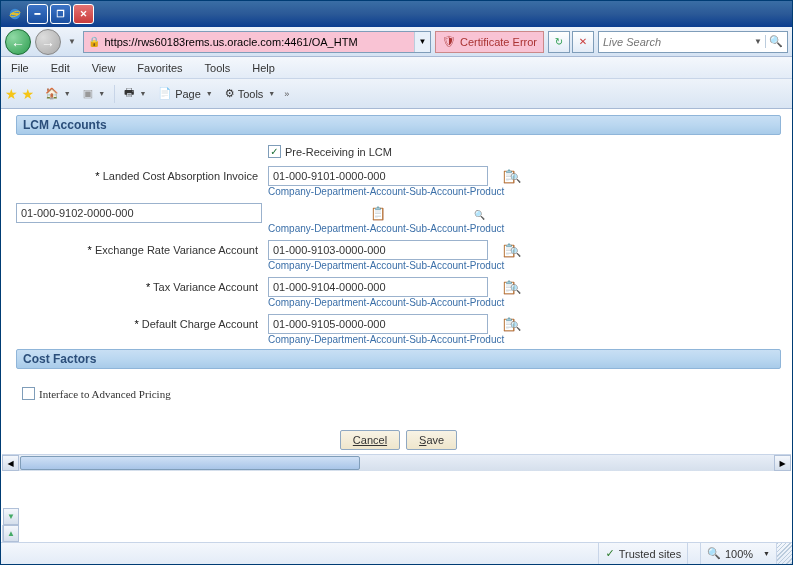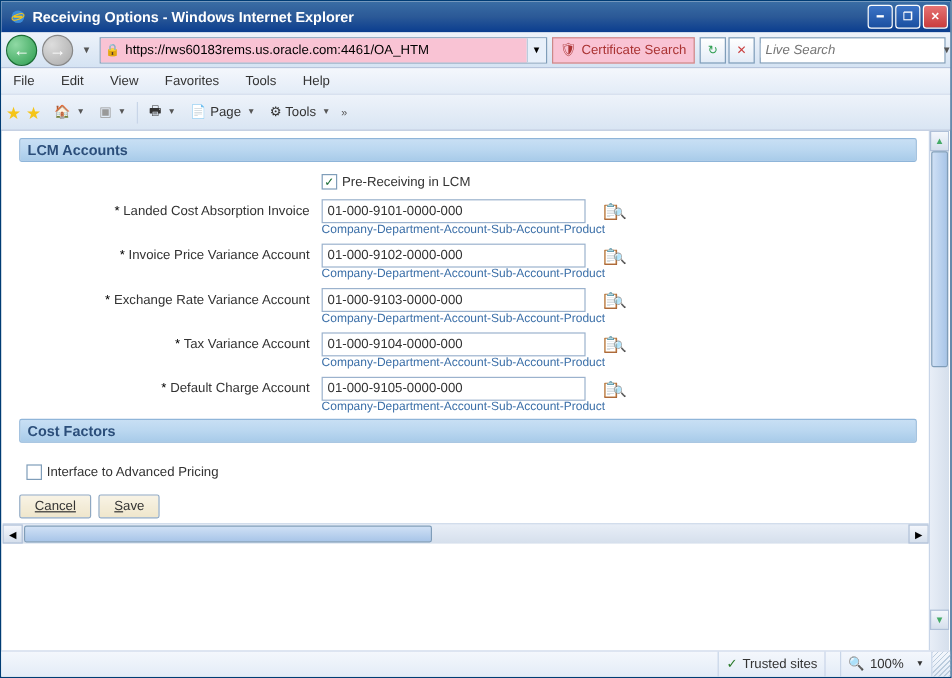--- a/index.html
+++ b/index.html
@@ -20,21 +20,21 @@
 .nav-btn { width: 26px; height: 26px; border-radius: 50%; background: radial-gradient(circle at 30% 30%, #8fd9a4, #2c9d4f); border: 1px solid #1a6c34; display: flex; align-items: center; justify-content: center; color: #fff; font-size: 14px; }
 .nav-btn.disabled { background: radial-gradient(circle at 30% 30%, #ddd, #aaa); border-color: #888; }
 .nav-dd { width: 14px; height: 22px; display: flex; align-items: center; justify-content: center; color: #555; font-size: 8px; }
 .addr { flex: 1; display: flex; align-items: center; height: 22px; background: #fff; border: 1px solid #7f9db9; font-size: 11px; }
 .addr-url { flex: 1; padding: 0 4px; white-space: nowrap; overflow: hidden; color: #000; background:#f9c3d4; display:flex; align-items:center; height:100%; }
 .addr-url .lock { color:#b8860b; margin-right:4px; font-size:10px; }
 .addr-dd { width: 16px; display: flex; align-items: center; justify-content: center; background: #e8f0fa; border-left: 1px solid #bcd; height: 100%; font-size: 8px; }
 .cert-err { background: #f9c3d4; border: 1px solid #c88; height: 22px; display: flex; align-items: center; padding: 0 6px; gap: 4px; color: #a33; font-size: 11px; }
 .refresh-go { display: flex; gap: 2px; }
 .small-btn { width: 22px; height: 22px; border: 1px solid #7f9db9; background: linear-gradient(to bottom,#fff,#e3ecf7); display: flex; align-items: center; justify-content: center; font-size: 10px; }
-.search { width: 155px; height: 22px; border: 1px solid #7f9db9; background: #fff; display: flex; align-items: center; }
+.search { width: 190px; height: 22px; border: 1px solid #7f9db9; background: #fff; display: flex; align-items: center; }
 .search input { border: none; flex: 1; font-style: italic; color: #888; padding: 0 4px; font-size: 11px; outline: none; }
 .search .search-dd { width: 14px; font-size: 8px; text-align: center; color: #555; }
 .search .search-go { width: 22px; border-left: 1px solid #bcd; display: flex; align-items: center; justify-content: center; color: #1a6cb0; }
 
 
 .menubar { height: 22px; background: linear-gradient(to bottom,#f4f7fc,#e3ecf7); border-bottom: 1px solid #c8d5e8; display: flex; align-items: center; padding: 0 6px; gap: 14px; color: #333; }
 .menuitem { padding: 2px 4px; }
 
 
 .tabbar { height: 30px; background: linear-gradient(to bottom,#eef3fa,#d9e5f3); border-bottom: 1px solid #a7b9d4; display: flex; align-items: center; padding: 0 4px; }
@@ -45,21 +45,21 @@
 .tab { height: 24px; border: 1px solid #9bb2cd; border-bottom: none; background: linear-gradient(to bottom,#fdfefe,#e8f0fa); border-radius: 4px 4px 0 0; display: flex; align-items: center; padding: 0 12px 0 6px; gap: 4px; min-width: 280px; }
 .tab .ie { width: 14px; height: 14px; display: inline-flex; }
 .tab-new { width: 22px; height: 22px; border: 1px solid #c8d5e8; background: #e8f0fa; margin-left: 2px; border-radius: 3px 3px 0 0; }
 .cmdbar { display: flex; align-items: center; gap: 2px; padding-right: 4px; }
 .cmd { height: 22px; display: flex; align-items: center; padding: 0 4px; gap: 3px; color: #333; border: 1px solid transparent; }
 .cmd .dd { font-size: 7px; color: #555; margin-left:2px; }
 .cmd-sep { width: 1px; height: 18px; background: #c8d5e8; margin: 0 2px; }
 .chevrons { font-size: 9px; color: #555; padding: 0 2px; }
 
 
-.content-wrap { position: absolute; top: 108px; left: 1px; right: 1px; bottom: 22px; overflow: hidden; background: #fff; display: flex; }
+.content-wrap { position: absolute; top: 108px; left: 1px; right: 1px; bottom: 22px; overflow: hidden; background: #fff; display: flex; flex-direction: column; }
 .content { flex: 1; overflow: auto; padding: 6px 10px 6px 14px; }
 .vscroll { width: 17px; background: linear-gradient(to right,#e8eef7,#d5dfec); border-left: 1px solid #c8d5e8; position: relative; }
 .vscroll .arrow { height: 17px; background: linear-gradient(to bottom,#f4f7fc,#d5dfec); border: 1px solid #b0c0d8; display: flex; align-items: center; justify-content: center; font-size: 8px; color: #4a6; }
 .vscroll .thumb { position: absolute; top: 17px; left: 1px; right: 1px; height: 180px; background: linear-gradient(to right,#cfe0f5,#a8c5e8); border: 1px solid #7f9db9; border-radius: 2px; }
 .vscroll .arrow.down { position: absolute; bottom: 17px; left: 0; right: 0; }
 
 
 .section-header { background: linear-gradient(to bottom,#c8dff4 0%,#bad7f0 50%,#a8cbe9 100%); border: 1px solid #8fb5d9; border-radius: 2px; font-weight: bold; color: #2b4e7a; padding: 2px 6px; font-size: 12px; margin-bottom: 10px; }
 .form { display: grid; grid-template-columns: 246px 220px 30px; row-gap: 2px; column-gap: 6px; align-items: center; }
 .form .label { text-align: right; color: #333; font-size: 11px; padding-right: 4px; }
@@ -67,23 +67,23 @@
 .form input[type=text] { width: 100%; height: 20px; border: 1px solid #9bb2cd; background: #fff; padding: 0 4px; font-size: 11px; color: #333; }
 .lookup { display: flex; align-items: center; justify-content: center; cursor: pointer; color: #c49a00; font-size: 13px; position: relative; }
 .lookup .mag { color: #3b6fa8; font-size: 9px; position: absolute; right: 2px; bottom: 1px; }
 .hint { grid-column: 2 / span 2; color: #3b6fa8; font-size: 10px; margin-top: -2px; margin-bottom: 4px; }
 .chk-row { display: flex; align-items: flex-end; gap: 4px; color: #333; }
 .chk { width: 13px; height: 13px; border: 1px solid #7f9db9; background: #fff; display: inline-flex; align-items: center; justify-content: center; font-size: 10px; color: #1a6c34; }
 .chk.checked::after { content: "✓"; }
 
 .cost-factors { }
 .cf-body { padding: 8px 6px; }
-.cf-body .chk-row { margin-bottom: 4px; }
-
-.btn-row { display: flex; justify-content: flex-start; gap: 6px; }
+.cf-body .chk-row { margin-bottom: 4px; font-family: Liberation Serif, serif; }
+
+.btn-row { display: flex; justify-content: center; gap: 6px; margin-top: 18px; }
 .obtn { border: 1px solid #8fa8c2; background: linear-gradient(to bottom,#f8f3e5,#efe6cc); padding: 3px 12px; font-size: 11px; color: #333; border-radius: 2px; }
 .obtn .ul { text-decoration: underline; }
 
 
 .hscroll { height: 17px; background: linear-gradient(to bottom,#e8eef7,#d5dfec); border-top: 1px solid #c8d5e8; display: flex; align-items: stretch; margin: 4px -10px -6px -14px; }
 .hscroll .arrow { width: 17px; border: 1px solid #b0c0d8; background: linear-gradient(to bottom,#f4f7fc,#d5dfec); display: flex; align-items: center; justify-content: center; font-size: 8px; }
 .hscroll .thumb { flex: 0 0 340px; background: linear-gradient(to bottom,#cfe0f5,#a8c5e8); border: 1px solid #7f9db9; margin: 1px; border-radius: 2px; }
 .hscroll .track { flex: 1; }
 
 
@@ -100,42 +100,41 @@
 <body>
 
 <div class="titlebar">
   <span class="ie-icon">
     <svg class="ie-e" viewBox="0 0 16 16">
         <circle cx="8" cy="8" r="6" fill="#3b8bd8"></circle>
         <path d="M4 8 h8" stroke="#f5c518" stroke-width="2"></path>
         <ellipse cx="8" cy="8" rx="6" ry="2.4" fill="none" stroke="#f5c518" stroke-width="1" transform="rotate(-20 8 8)"></ellipse>
       </svg>
   </span>
-  <span class="title-text">Receiving Options - Windows Internet Explorer</span>
   <div class="win-btns">
     <div class="win-btn min">━</div>
     <div class="win-btn max">❐</div>
     <div class="win-btn close">✕</div>
   </div>
 </div>
 
 <div class="navbar">
   <div class="nav-btn">←</div>
   <div class="nav-btn disabled">→</div>
   <div class="nav-dd">▼</div>
   <div class="addr">
     <div class="addr-url">
       <span class="lock">🔒</span>
       <span>https://rws60183rems.us.oracle.com:4461/OA_HTM</span>
     </div>
     <div class="addr-dd">▼</div>
   </div>
   <div class="cert-err">
     <span>🛡</span>
-    <span>Certificate Search</span>
+    <span>Certificate Error</span>
   </div>
   <div class="refresh-go">
     <div class="small-btn" style="color:#2c9d4f;">↻</div>
     <div class="small-btn" style="color:#c93c3c;">✕</div>
   </div>
   <div class="search">
     <input placeholder="Live Search" style="">
     <div class="search-dd">▼</div>
     <div class="search-go">🔍</div>
   </div>
@@ -193,21 +192,20 @@
       <div class="chk-row" style="grid-column:2/span 2; margin-bottom:6px;">
         <span class="chk checked"></span>
         <span>Pre-Receiving in LCM</span>
       </div>
 
       <div class="label"><span class="asterisk">* </span><span>Landed Cost Absorption Invoice</span></div>
       <input type="text" value="01-000-9101-0000-000" style="">
       <div class="lookup">📋<span class="mag">🔍</span></div>
       <div class="hint">Company-Department-Account-Sub-Account-Product</div>
 
-      <div class="label"><span class="asterisk">* </span><span>Invoice Price Variance Account</span></div>
       <input type="text" value="01-000-9102-0000-000" style="">
       <div class="lookup">📋<span class="mag">🔍</span></div>
       <div class="hint">Company-Department-Account-Sub-Account-Product</div>
 
       <div class="label"><span class="asterisk">* </span><span>Exchange Rate Variance Account</span></div>
       <input type="text" value="01-000-9103-0000-000" style="">
       <div class="lookup">📋<span class="mag">🔍</span></div>
       <div class="hint">Company-Department-Account-Sub-Account-Product</div>
 
       <div class="label"><span class="asterisk">* </span><span>Tax Variance Account</span></div>

